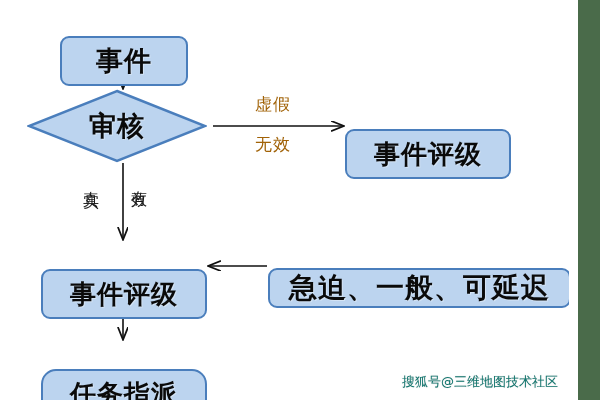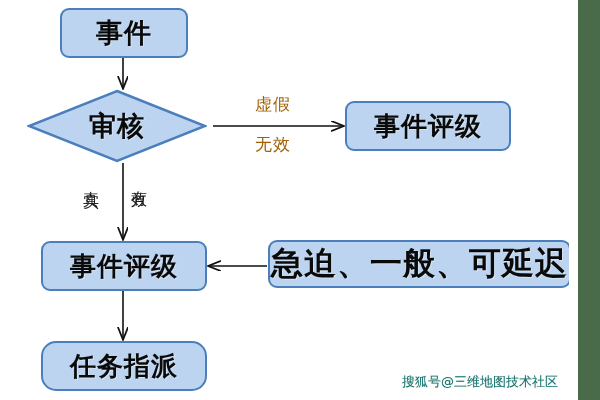--- a/index.html
+++ b/index.html
@@ -46,26 +46,27 @@
     border: 2px solid #4a7ebc;
     border-radius: 9px;
     display: flex;
     align-items: center;
     justify-content: center;
     color: #0a0a0a;
     font-weight: bold;
     letter-spacing: 1px;
     white-space: nowrap;
     text-shadow: 1px 1px 0 rgba(255,255,255,0.35);
+    margin-top: 28px;
   }
 
   #node-event      { left: 60px;  top: 8px;   width: 128px; height: 50px; font-size: 27px; }
   #node-rating-top { left: 345px; top: 101px; width: 166px; height: 50px; font-size: 26px; }
   #node-rating-mid { left: 41px;  top: 241px; width: 166px; height: 50px; font-size: 26px; }
-  #node-priority   { left: 268px; top: 240px; width: 303px; height: 48px; font-size: 32px; font-family: Liberation Serif, serif; }
+  #node-priority   { left: 268px; top: 240px; width: 303px; height: 40px; font-size: 28px; font-family: Liberation Serif, serif; }
   #node-assign     { left: 41px;  top: 341px; width: 166px; height: 50px; font-size: 26px; border-radius: 15px; }
 
   
   #node-review {
     position: absolute;
     left: 27px;
     top: 89px;
     width: 180px;
     height: 74px;
   }

